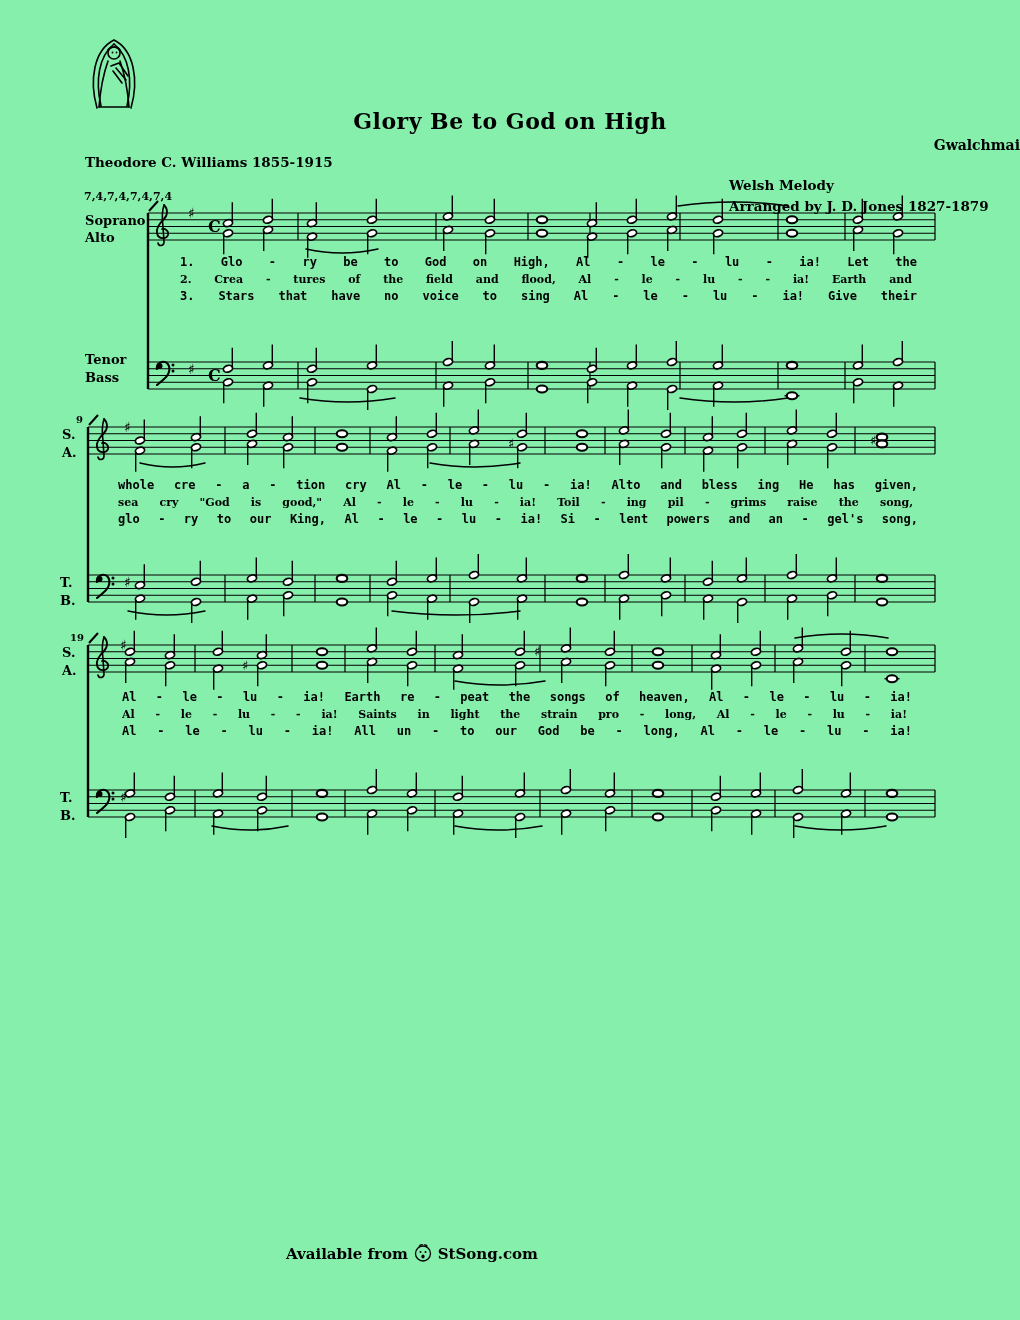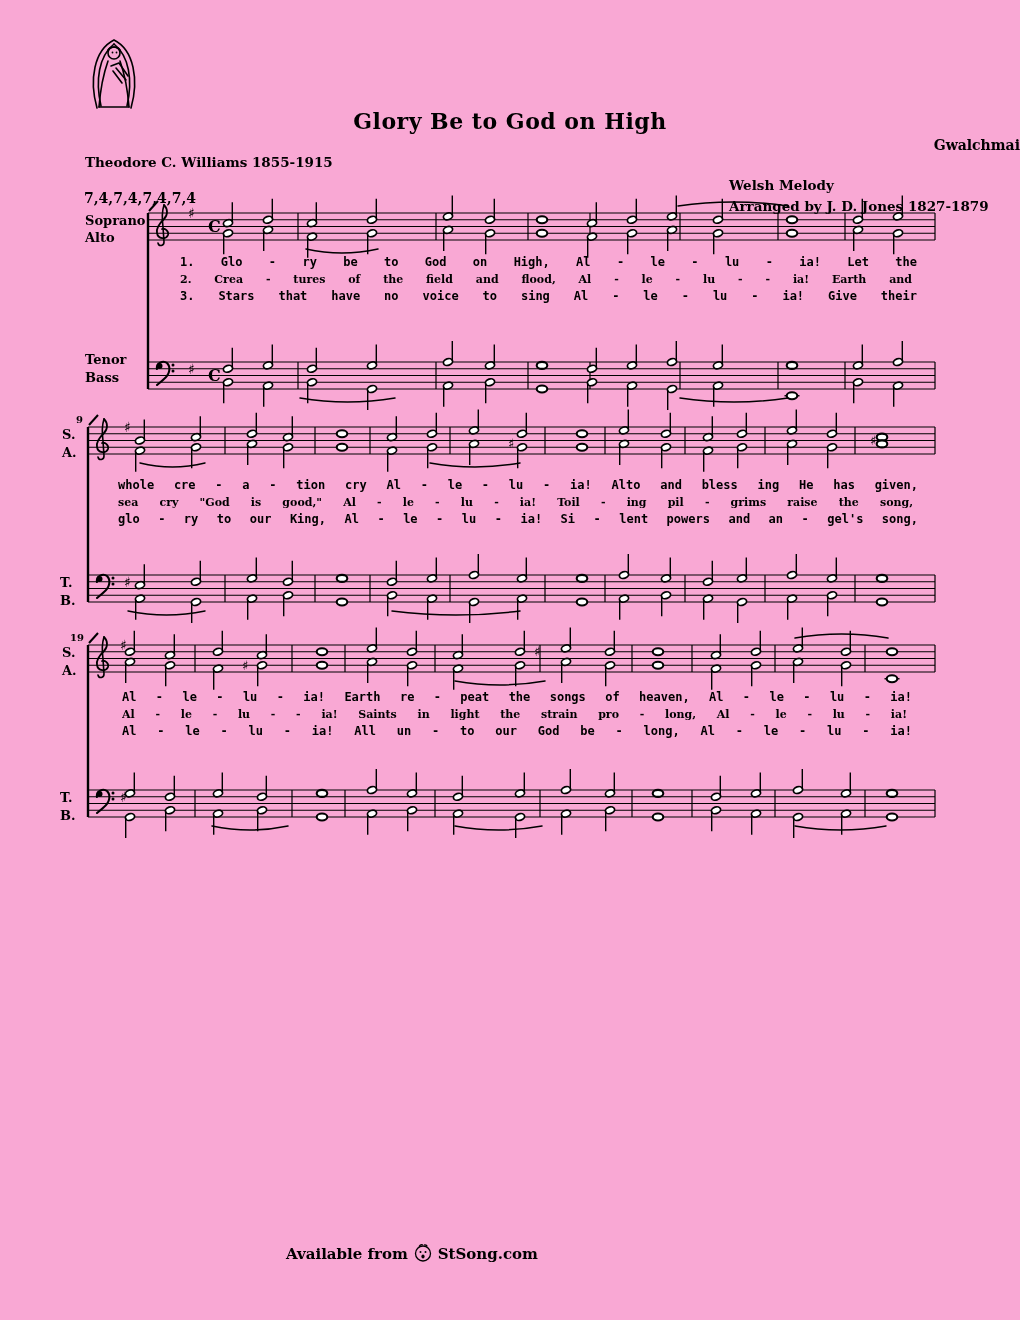--- a/index.html
+++ b/index.html
@@ -1,25 +1,25 @@
 <!DOCTYPE html>
 <html><head>
 <meta charset="utf-8">
 <style>
   html,body{margin:0;padding:0;background:#fff;}
-  .page{position:relative;width:1020px;height:1320px;background:#f9a8d4;color:#000;
+  .page{position:relative;width:1020px;height:1320px;background:#86efac;color:#000;
         font-family:"DejaVu Serif",serif;overflow:hidden;}
   svg.notation{position:absolute;left:0;top:0;z-index:1;pointer-events:none;}
   .txt{position:absolute;z-index:2;white-space:nowrap;}
   .title{left:0;top:108px;width:1020px;text-align:center;font-size:22px;font-weight:bold;letter-spacing:.5px;}
   .subtitle{left:0;top:137px;width:1020px;text-align:right;font-size:14px;font-weight:bold;}
   .author{left:85px;top:154px;font-size:13.5px;font-weight:bold;}
   .arranger{left:729px;top:154px;font-size:13.5px;font-weight:bold;margin-top:44px;}
   .melody{left:729px;top:177px;font-size:13.5px;font-weight:bold;}
-  .meter{left:84px;top:190px;font-size:14px;font-weight:bold;}
+  .meter{left:84px;top:190px;font-size:11px;font-weight:bold;}
   .vlabel{font-size:13px;font-weight:bold;}
   .mnum{font-size:10px;font-weight:bold;}
   .lyric{position:absolute;z-index:2;white-space:normal;text-align:justify;text-align-last:justify;
          overflow:hidden;height:15px;line-height:15px;}
   .lyric.mono{font-family:"DejaVu Sans Mono",monospace;font-weight:bold;font-size:12px;}
   .lyric.serif{font-family:"DejaVu Serif",serif;font-weight:bold;font-size:11px;}
   .footer{left:0;top:1243px;width:824px;text-align:center;font-size:15px;font-weight:bold;}
   .footer .fi{display:inline-block;vertical-align:-4px;margin:0 5px;}
 </style>
 </head>

